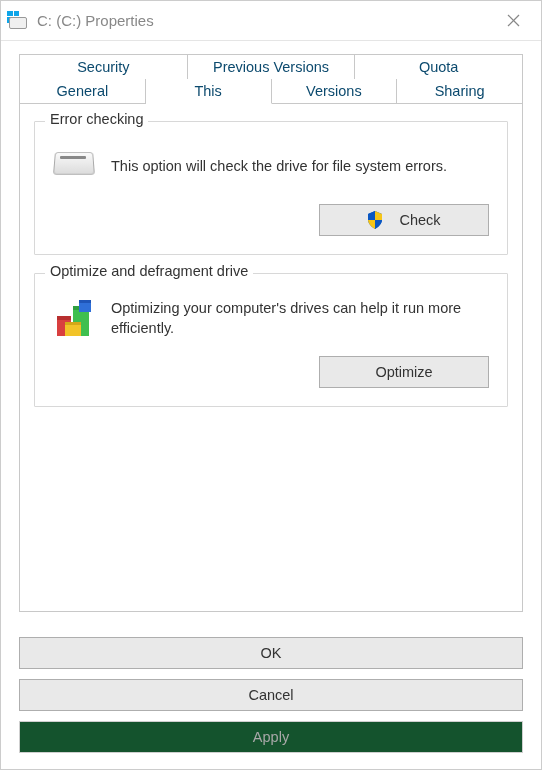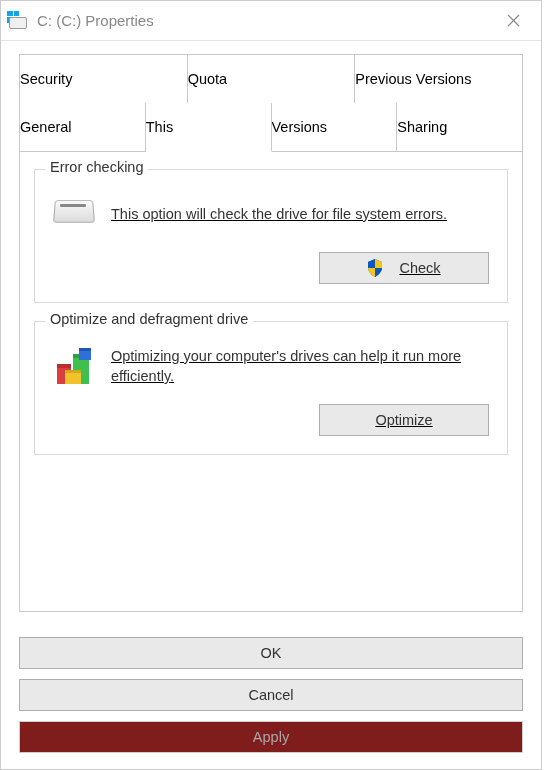--- a/index.html
+++ b/index.html
@@ -82,26 +82,26 @@
       flex-direction: column;
     }
     .tabs-container {
       position: relative;
     }
     .tab-row {
       display: flex;
     }
     .tab {
       flex: 1;
-      text-align: left;
-      padding: 16px 0;
+      text-align: center;
+      padding: 4px 0;
       border: 1px solid #c8c8c8;
       background: #fff;
       font-size: 14.5px;
-      color: #000000;
+      color: #0c4a6e;
       position: relative;
       cursor: default;
     }
     .tab-row.top .tab {
       border-bottom: none;
     }
     .tab-row.bottom .tab {
       border-top: none;
     }
     .tab + .tab {
@@ -122,21 +122,20 @@
       flex: 1;
       margin-top: -1px;
       padding: 18px 14px;
     }
     .groupbox {
       border: 1px solid #d8d8d8;
       border-radius: 1px;
       position: relative;
       padding: 22px 18px 18px 18px;
       margin-bottom: 18px;
-      text-decoration: underline;
     }
     .groupbox-title {
       position: absolute;
       top: -11px;
       left: 10px;
       background: #fff;
       padding: 0 5px;
       font-size: 14.5px;
       color: #333;
     }
@@ -211,21 +210,21 @@
       gap: 10px;
       padding: 12px 18px 16px 18px;
       flex-direction: column;
     }
     .footer .btn {
       min-width: 116px;
       height: 32px;
     }
     .btn.disabled {
       color: #a8a8a8;
-      background: #7f1d1d;
+      background: #14532d;
       border-color: #cfcfcf;
     }
   </style>
 </head>
 <body>
 
 <div class="window">
 
   <div class="titlebar">
     <div class="titlebar-icon">
@@ -244,22 +243,22 @@
         <line x1="12" y1="1" x2="1" y2="12" stroke="#888" stroke-width="1.2"></line>
       </svg>
     </div>
   </div>
 
   <div class="content">
 
     <div class="tabs-container">
       <div class="tab-row top">
         <div class="tab">Security</div>
+        <div class="tab">Previous Versions</div>
         <div class="tab">Quota</div>
-        <div class="tab">Previous Versions</div>
       </div>
       <div class="tab-row bottom">
         <div class="tab">General</div>
         <div class="tab active">This</div>
         <div class="tab">Versions</div>
         <div class="tab">Sharing</div>
       </div>
     </div>
 
     <div class="tab-panel">

